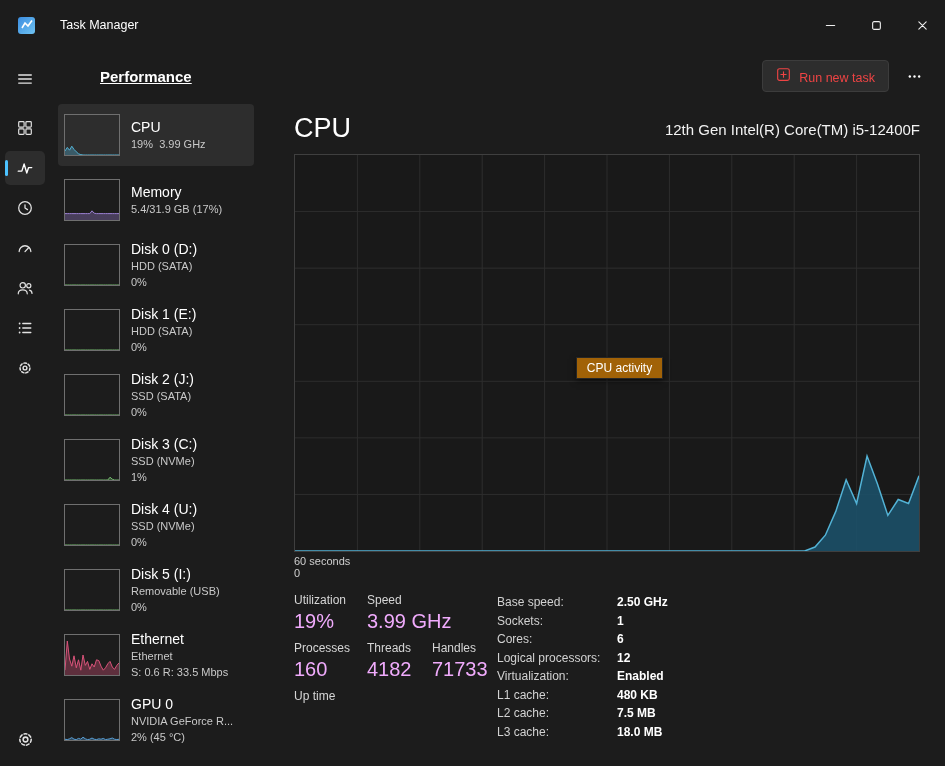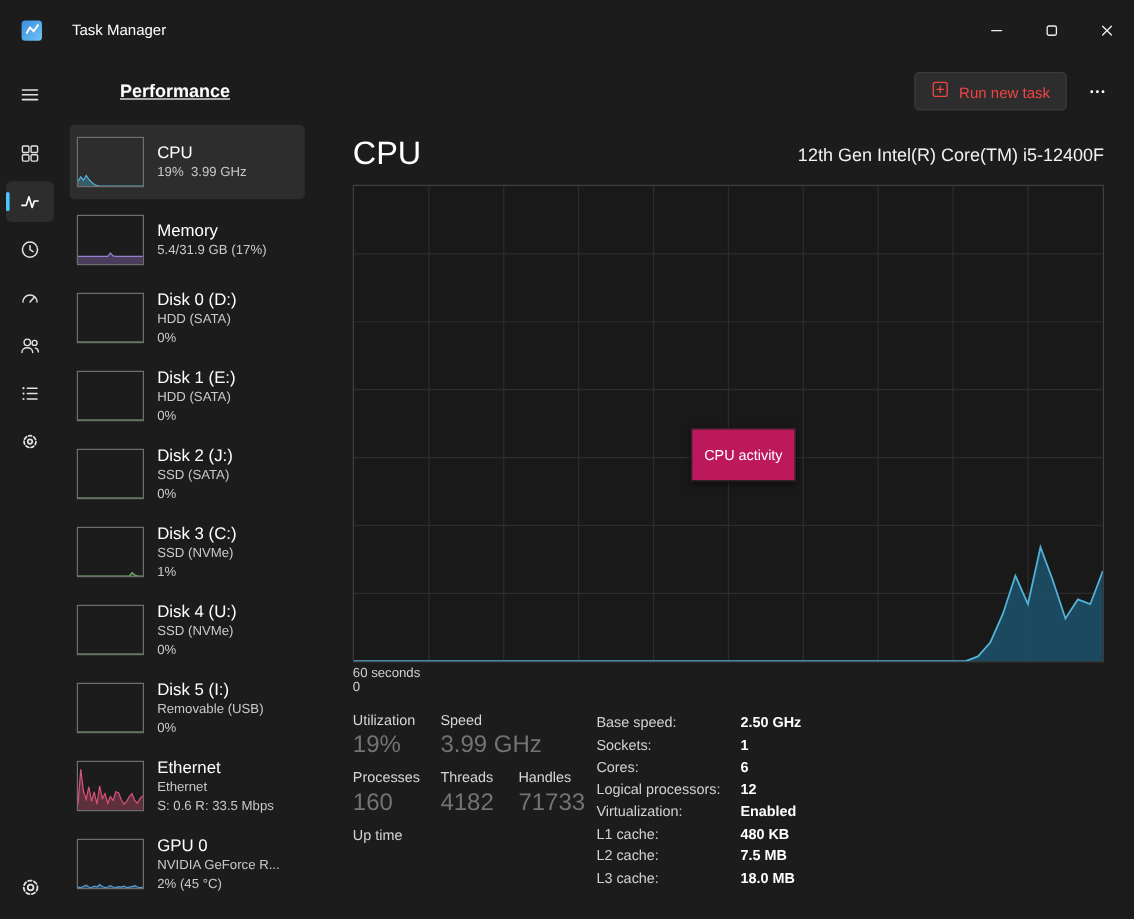--- a/index.html
+++ b/index.html
@@ -44,27 +44,27 @@
   
   .main{flex:1;padding:4px 25px 0 6px;min-width:0;}
   .main-title-row{display:flex;align-items:flex-end;justify-content:space-between;margin:6px 0 10px;}
   .main-title{font-size:27px;font-weight:400;line-height:1.2;}
   .main-chip{font-size:15px;color:#f2f2f2;padding-bottom:6px;}
   .chart-top-row,.chart-bottom-row{display:flex;justify-content:space-between;font-size:11px;color:#cfcfcf;}
   .chart-top-row{margin-bottom:2px;}
   .chart-bottom-row{margin-top:3px;flex-direction:column;}
   .chart-wrap{position:relative;border:1px solid #3f3f3f;height:396px;background:#191919;}
   .chart-wrap svg{display:block;width:100%;height:100%;}
-  .tooltip{position:absolute;left:45%;top:51%;background:#be185d;color:#fff;font-size:12px;padding:14px 10px;border:1px solid #262626;box-shadow:0 2px 6px rgba(0,0,0,.55);white-space:nowrap;}
+  .tooltip{position:absolute;left:45%;top:51%;background:#a16207;color:#fff;font-size:12px;padding:3px 10px;border:1px solid #262626;box-shadow:0 2px 6px rgba(0,0,0,.55);white-space:nowrap;}
   
   .stats-row{display:flex;margin-top:14px;}
   .stats-left{width:203px;flex:none;display:grid;grid-template-columns:73px 65px auto;align-content:start;}
   .stat{margin-bottom:8px;white-space:nowrap;}
   .stat .stat-label{font-size:12px;color:#d6d6d6;margin-bottom:3px;}
-  .stat .stat-value{font-size:20px;color:#737373;}
+  .stat .stat-value{font-size:20px;color:#f0abfc;}
   .stat.c1{grid-column:1}.stat.c2{grid-column:2}.stat.c3{grid-column:3}
   .stat.full{grid-column:1 / span 3}
   .details{display:grid;grid-template-columns:116px auto;column-gap:4px;row-gap:4.5px;font-size:12px;align-content:start;margin-top:2px;}
   .d-label{color:#d2d2d2;white-space:nowrap;}
   .d-value{font-weight:700;color:#fff;white-space:nowrap;}
 </style>
 </head>
 <body>
 
 <div class="titlebar">

